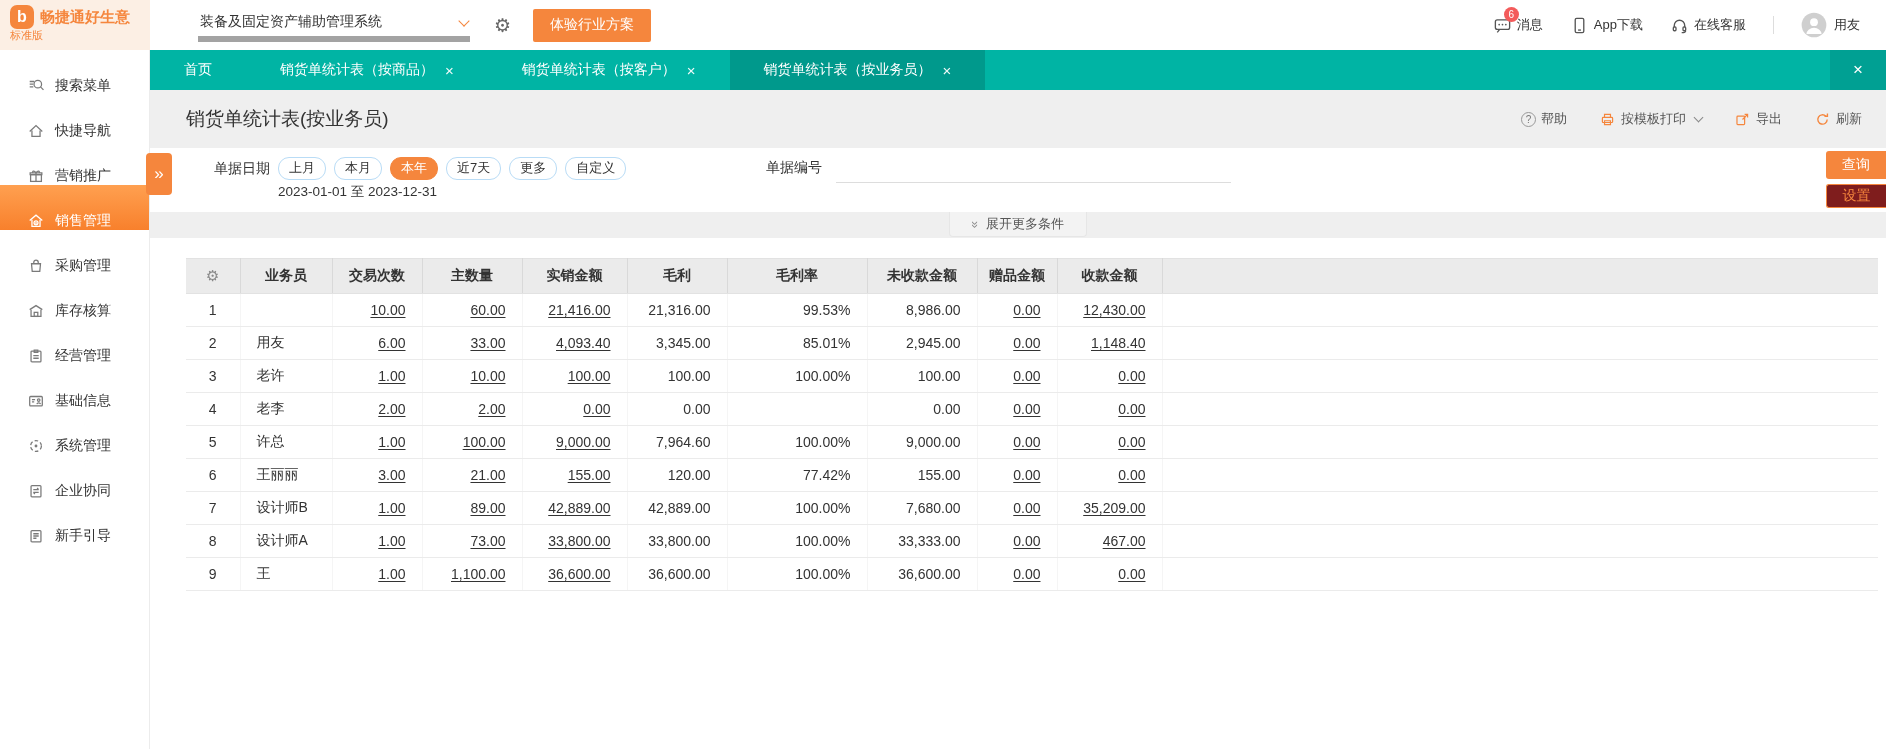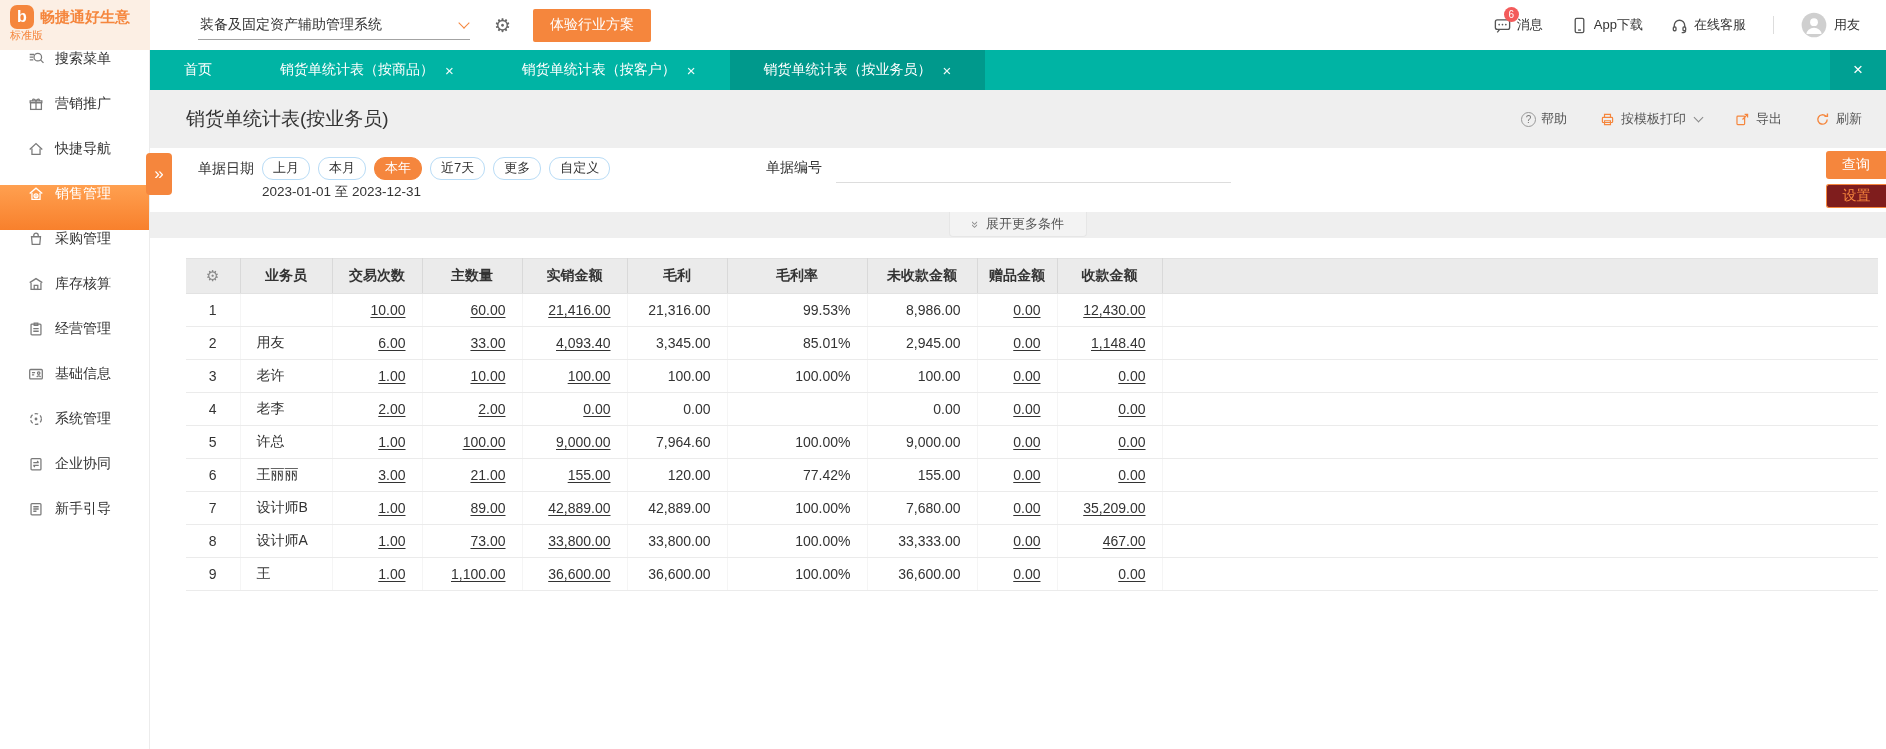--- a/index.html
+++ b/index.html
@@ -9,40 +9,40 @@
     font-family:"Liberation Sans","DejaVu Sans",sans-serif; font-size:14px; color:#333;
   }
   
   .topbar { height:50px; display:flex; align-items:center; background:#fff; }
   .logo-block { width:150px; height:50px; background:#fcefe4; padding:5px 0 0 10px; flex:0 0 150px; cursor:pointer; }
   .logo-row { display:flex; align-items:center; gap:6px; }
   .logo-icon { width:24px; height:24px; background:#f5863d; border-radius:7px; color:#fff; font-weight:bold;
     display:flex; align-items:center; justify-content:center; font-size:16px; }
   .logo-text { color:#f5863d; font-weight:bold; font-size:15px; white-space:nowrap; }
   .logo-sub { color:#f5863d; font-size:11px; margin-top:-1px; }
-  .sys-select { margin-left:48px; width:272px; border-bottom:1px solid #a3a3a3; padding:5px 2px; display:flex;
+  .sys-select { margin-left:48px; width:272px; border-bottom:6px solid #a3a3a3; padding:5px 2px; display:flex;
     justify-content:space-between; align-items:center; cursor:pointer; }
   .cdown { display:inline-block; width:7px; height:7px; border-right:1.7px solid #999; border-bottom:1.7px solid #999;
     transform:rotate(45deg); margin-bottom:3px; }
   .cdown.o { border-color:#f5863d; width:8px; height:8px; }
   .gear-glyph { margin-left:24px; font-size:19px; color:#666; cursor:pointer;
     font-family:"DejaVu Sans",sans-serif; }
   .trial-btn { margin-left:22px; background:#f5863d; color:#fff; border:none; height:33px; padding:0 17px;
     font-size:14px; border-radius:2px; cursor:pointer; font-family:inherit; }
   .top-right { margin-left:auto; display:flex; align-items:center; gap:27px; padding-right:26px; font-size:13px; }
   .top-item { display:flex; align-items:center; gap:5px; position:relative; cursor:pointer; color:#333; }
   .top-item svg { stroke:#555; }
   .badge { position:absolute; top:-9px; left:11px; background:#f35b5b; color:#fff; border-radius:8px;
     min-width:15px; height:15px; line-height:15px; text-align:center; font-size:10px; padding:0 3px; }
   .vdiv { width:1px; height:18px; background:#ddd; }
   .user { display:flex; align-items:center; gap:7px; cursor:pointer; }
   
   .body-row { display:flex; height:699px; }
   .sidebar { width:150px; flex:0 0 150px; background:#fff; border-right:1px solid #ececec; }
-  .side-item { height:45px; display:flex; align-items:flex-start; gap:10px; padding-left:27px; cursor:pointer; color:#333; }
+  .side-item { height:45px; display:flex; align-items:flex-end; gap:10px; padding-left:27px; cursor:pointer; color:#333; }
   .side-item svg { stroke:#7a7a7a; flex:0 0 18px; }
   .side-item.active { background:linear-gradient(180deg,#ffa050,#f8802c); color:#fff; }
   .side-item.active svg { stroke:#fff; }
   .right-col { flex:1; display:flex; flex-direction:column; min-width:0; }
   
   .tabbar { height:40px; background:#00b4a4; display:flex; align-items:stretch; }
   .tab { display:flex; align-items:center; gap:11px; padding:0 34px; color:#fff; font-size:14px; cursor:pointer; white-space:nowrap; }
   .tab.active { background:#00998c; }
   .tab .x { font-size:15px; opacity:.95; cursor:pointer; }
   .tab-close-all { margin-left:auto; width:56px; background:#00a093; display:flex; align-items:center;
@@ -54,21 +54,21 @@
   .toolbar { margin-left:auto; display:flex; align-items:center; gap:32px; font-size:13px; color:#555; }
   .tool { display:flex; align-items:center; gap:5px; cursor:pointer; }
   .tool svg { stroke:#f5863d; }
   .help-circ { width:15px; height:15px; border:1px solid #999; border-radius:50%; display:inline-flex;
     align-items:center; justify-content:center; font-size:10px; color:#777; }
   .tool .cdown { border-color:#888; margin-left:4px; }
   
   .filter-panel { background:#fff; height:64px; position:relative; flex:0 0 64px; }
   .expand-handle { position:absolute; left:-4px; top:5px; width:26px; height:42px; background:#f5863d; color:#fff;
     border-radius:4px; display:flex; align-items:center; justify-content:center; font-size:17px; cursor:pointer; }
-  .f-date { position:absolute; left:48px; top:9px; }
+  .f-date { position:absolute; left:64px; top:9px; }
   .f-date-row { display:flex; align-items:center; gap:8px; }
   .f-label { color:#333; white-space:nowrap; }
   .pill { border:1px solid #b9dcf6; border-radius:11px; padding:1px 10px 2px; font-size:13px; color:#333;
     cursor:pointer; white-space:nowrap; }
   .pill.sel { background:#f5863d; border-color:#f5863d; color:#fff; }
   .f-date-range { padding-left:64px; margin-top:3px; font-size:13.5px; color:#333; }
   .f-field { position:absolute; top:11px; display:flex; gap:14px; align-items:flex-start; }
   .f-docno { left:616px; width:465px; }
   .f-doctype { left:1162px; width:452px; }
   .uline-input { flex:1; border:none; border-bottom:1px solid #ddd; height:24px; outline:none;
@@ -163,32 +163,32 @@
     <div class="side-item">
       <svg width="18" height="18" viewBox="0 0 20 20" fill="none" stroke-width="1.4">
         <path d="M3 5h5M3 8h4M3 11h4"></path>
           <circle cx="12" cy="8" r="4.2"></circle>
           <path d="M15 11l3.3 3.3"></path>
       </svg>
       <span>搜索菜单</span>
     </div>
     <div class="side-item">
       <svg width="18" height="18" viewBox="0 0 20 20" fill="none" stroke-width="1.4">
+        <path d="M3 10.5 10 4l7 6.5"></path>
+          <path d="M5.5 9.5V16h9V9.5"></path>
+      </svg>
+      <span>快捷导航</span>
+    </div>
+    <div class="side-item">
+      <svg width="18" height="18" viewBox="0 0 20 20" fill="none" stroke-width="1.4">
         <rect x="4" y="8.5" width="12" height="7.5"></rect>
           <path d="M3.5 6.5h13v2h-13zM10 6.5V16"></path>
         <path d="M10 6.5C8 3.5 5.5 4.5 6.5 6.5M10 6.5c2-3 4.5-2 3.5 0"></path>
       </svg>
       <span>营销推广</span>
-    </div>
-    <div class="side-item">
-      <svg width="18" height="18" viewBox="0 0 20 20" fill="none" stroke-width="1.4">
-        <path d="M3 10.5 10 4l7 6.5"></path>
-          <path d="M5.5 9.5V16h9V9.5"></path>
-      </svg>
-      <span>快捷导航</span>
     </div>
     <div class="side-item active">
       <svg width="18" height="18" viewBox="0 0 20 20" fill="none" stroke-width="1.4">
         <path d="M3 9.5 10 3.5l7 6"></path>
           <path d="M5.5 8.5V16h9V8.5"></path>
           <circle cx="10" cy="12" r="2.2"></circle>
           <path d="M10 10.8v2.4"></path>
       </svg>
       <span>销售管理</span>
     </div>

